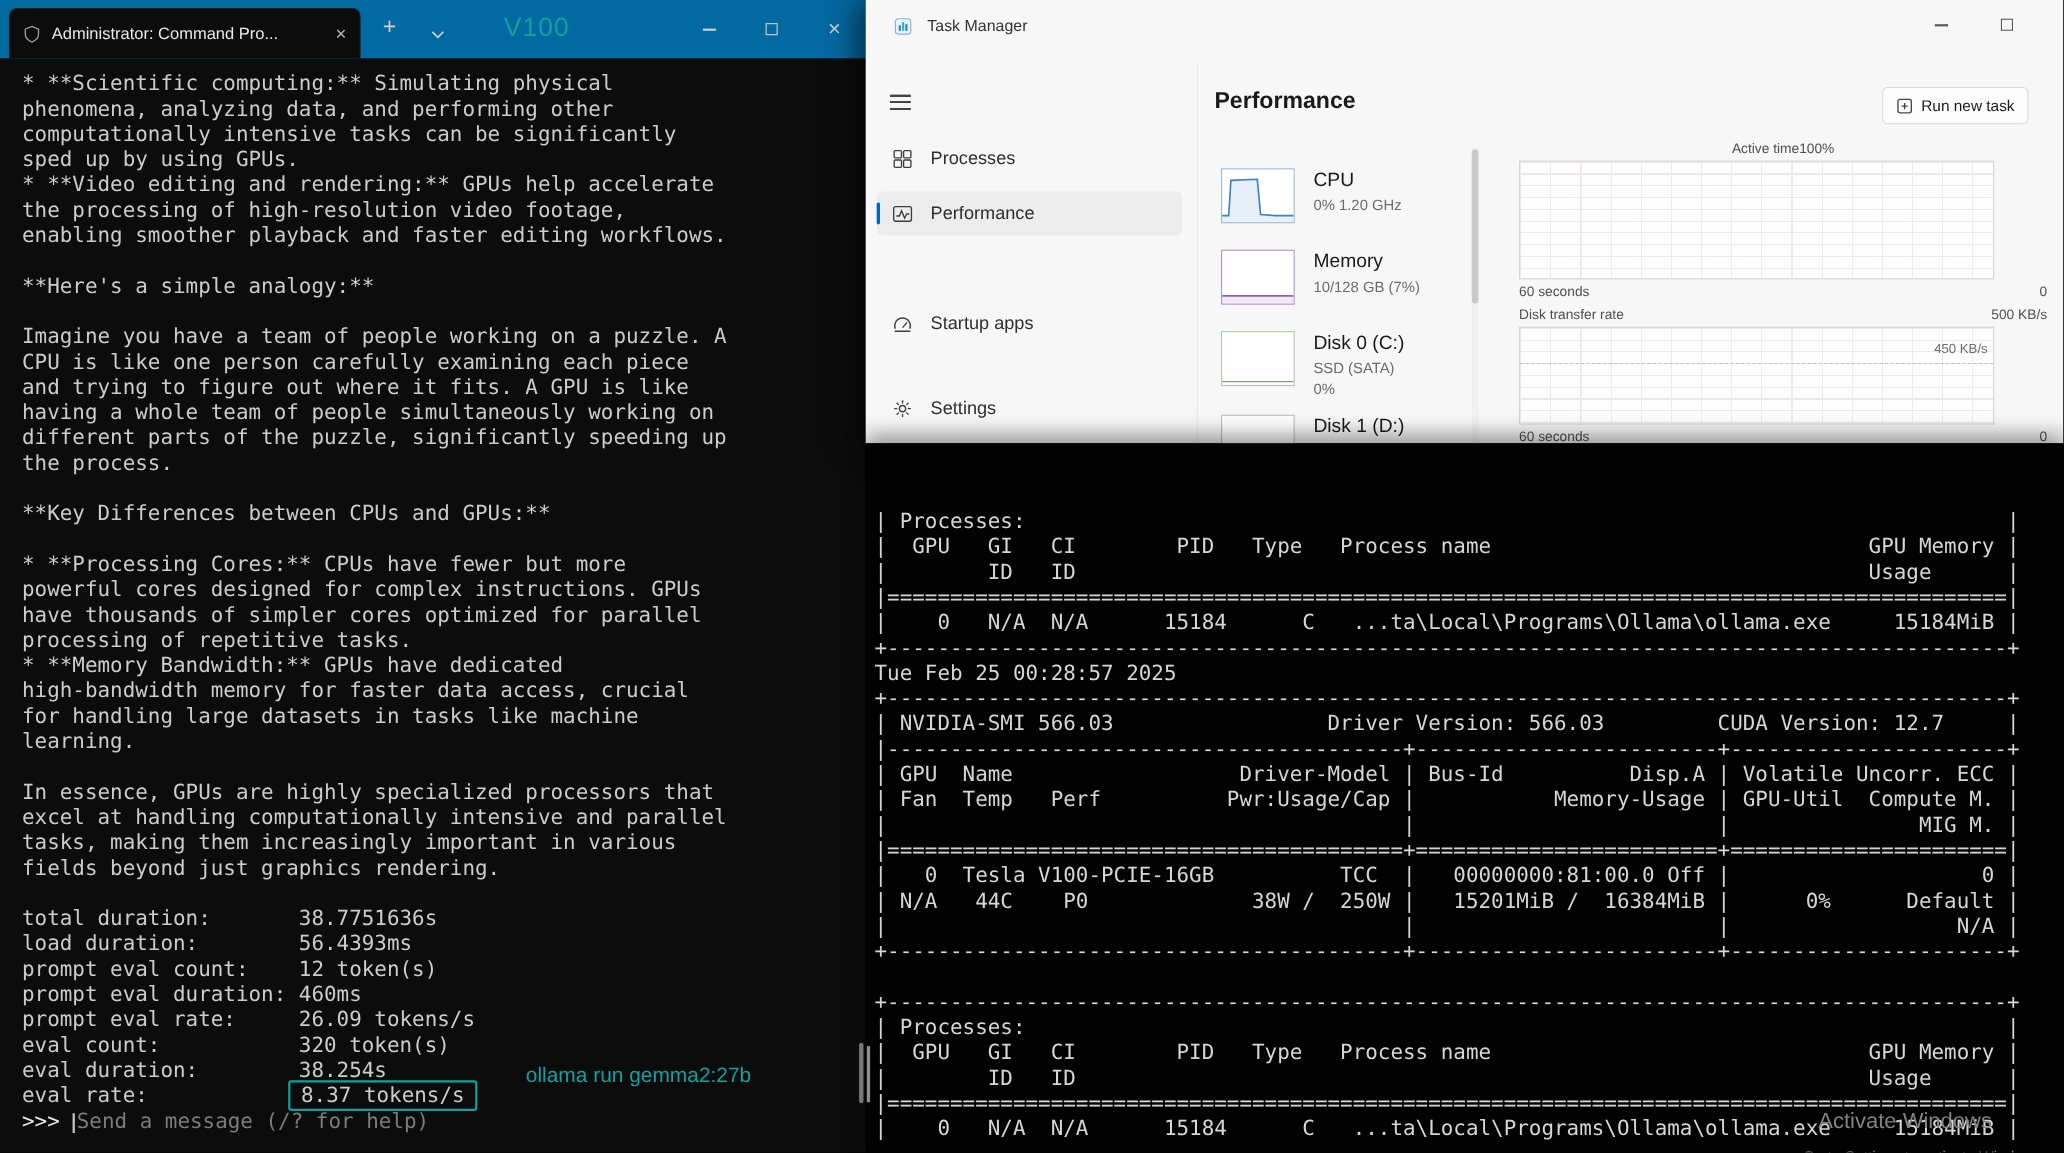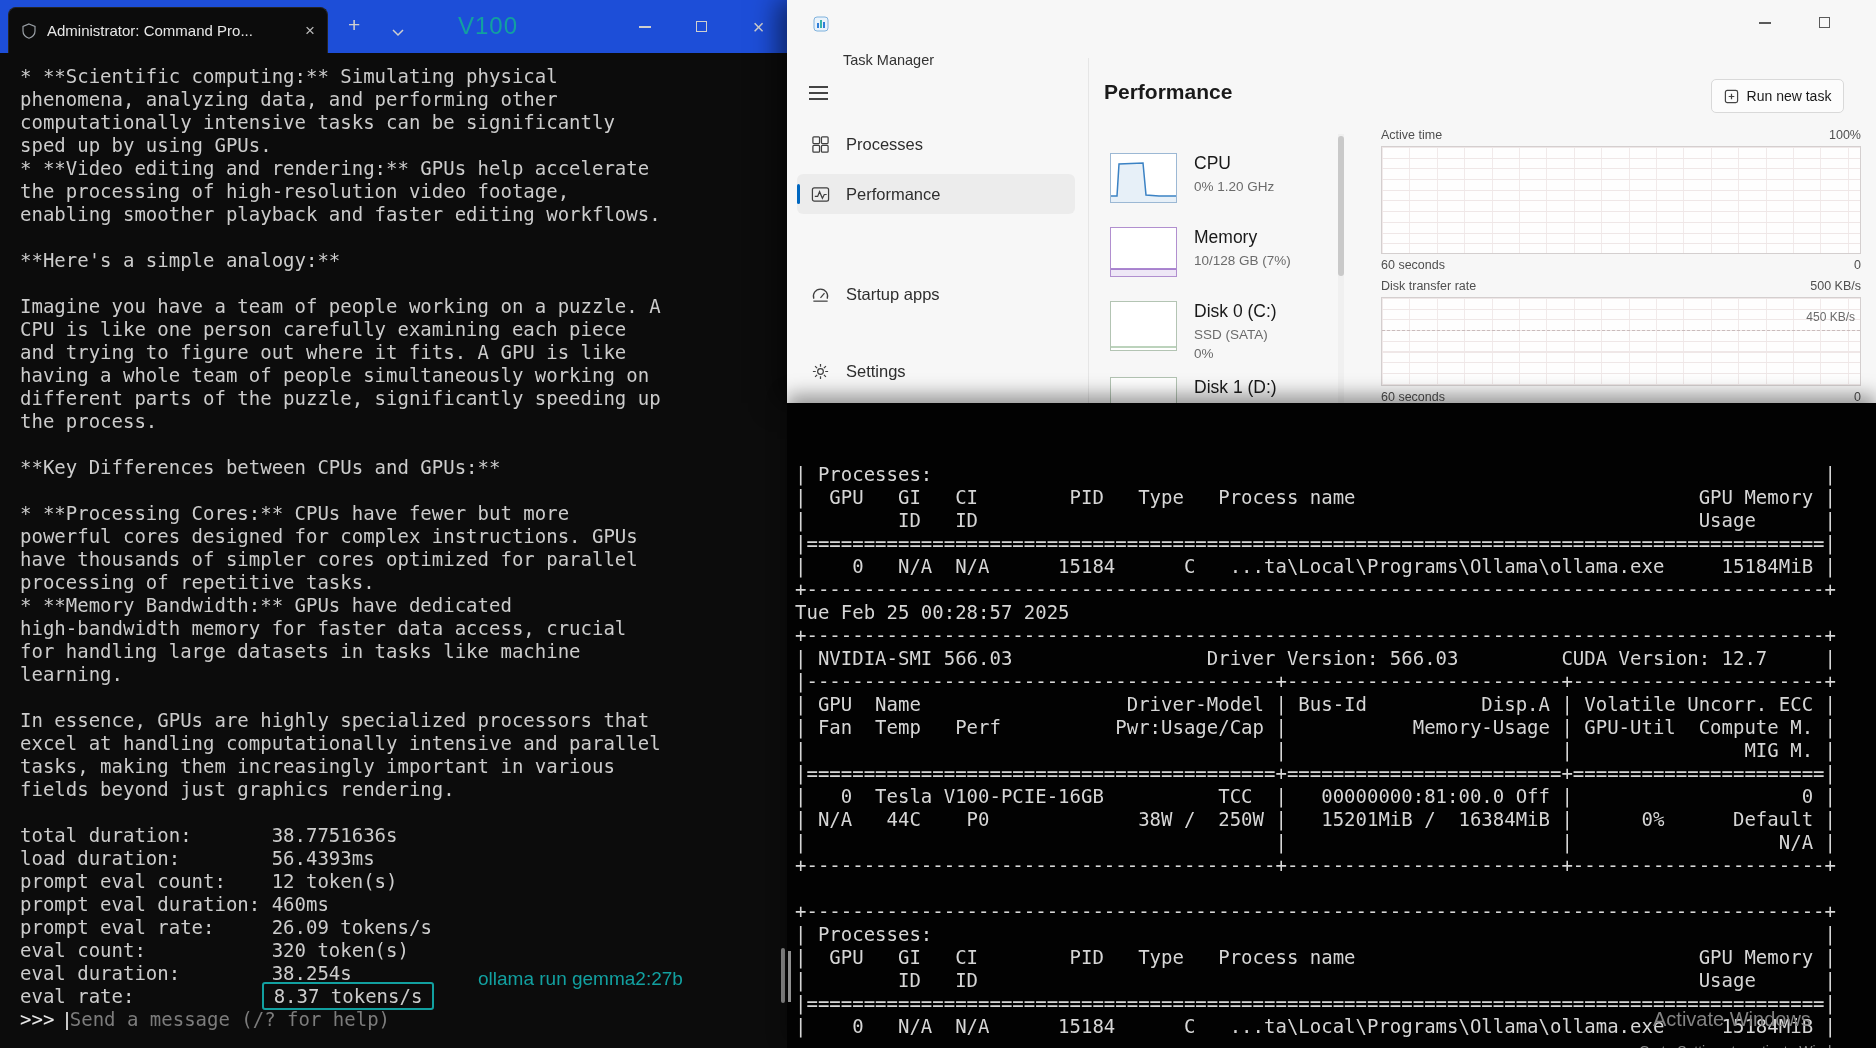--- a/index.html
+++ b/index.html
@@ -8,21 +8,21 @@
     --term-text:#cccccc;
     --tm-bg:#f7f7f7;
     --tm-blue:#0067c0;
   }
   html,body{margin:0;padding:0;background:#000;}
   .screen{position:relative;width:1876px;height:1048px;background:#000;overflow:hidden;
           font-family:"Liberation Sans","DejaVu Sans",sans-serif;}
 
   
   .term-left{position:absolute;left:0;top:0;width:787px;height:1048px;background:var(--term-bg);}
-  .tl-titlebar{position:relative;height:53px;background:#1d4ed8;}
+  .tl-titlebar{position:relative;height:53px;background:#0369a1;}
   .tab{position:absolute;left:8px;top:7px;height:46px;width:320px;display:flex;align-items:center;gap:10px;
        padding:0 12px;box-sizing:border-box;color:#e8e8e8;font-size:15px;background:var(--term-bg);
        border:1px solid #242424;border-bottom:none;border-radius:8px 8px 0 0;}
   .tab-title{white-space:nowrap;overflow:hidden;}
   .tab-close{margin-left:auto;color:#b9b9b9;font-size:17px;line-height:1;cursor:default;}
   .newtab{position:absolute;left:348px;top:14px;color:#cfcfcf;font-size:21px;line-height:1;}
   .tab-chevron{position:absolute;left:392px;top:23px;}
   .tl-controls{position:absolute;right:0;top:0;height:53px;display:flex;}
   .ctl{width:57px;height:53px;display:flex;align-items:center;justify-content:center;color:#d0d0d0;}
   .min-glyph{display:inline-block;width:12px;height:2px;background:#cfcfcf;}
@@ -36,21 +36,21 @@
   .prompt-prefix{color:#e8e8e8;}
   .prompt-placeholder{color:#7c7c7c;}
   .cursor{display:inline-block;width:2px;height:18px;background:#c8c8c8;vertical-align:text-bottom;margin-right:2px;}
   .tl-scroll-thumb{position:absolute;right:2px;top:948px;width:4px;height:55px;background:#8a8a8a;border-radius:2px;}
 
   
   .taskmgr{position:absolute;left:787px;top:0;width:1089px;height:403px;background:var(--tm-bg);
            overflow:hidden;color:#1a1a1a;box-shadow:-10px 0 24px rgba(0,0,0,.5);}
   .tm-titlebar{position:relative;height:48px;}
   .tm-app-icon{position:absolute;left:26px;top:16px;}
-  .tm-title{position:absolute;left:56px;top:16px;font-size:14.5px;color:#333;margin-top:36px;}
+  .tm-title{position:absolute;left:56px;top:16px;font-size:14.5px;color:#333;}
   .tm-ctl{position:absolute;top:14px;color:#5a5a5a;}
   .tm-min{left:972px;top:22px;width:12px;height:2px;background:#5a5a5a;}
   .tm-max{left:1032px;top:17px;width:11px;height:11px;border:1.2px solid #5a5a5a;box-sizing:border-box;}
   .tm-hamburger{position:absolute;left:22px;top:86px;width:19px;height:14px;
     background:linear-gradient(#444 0 2px,transparent 2px 6px,#444 6px 8px,transparent 8px 12px,#444 12px 14px);}
   .tm-item{position:absolute;left:10px;width:278px;height:40px;border-radius:6px;display:flex;align-items:center;
            gap:16px;padding-left:14px;box-sizing:border-box;font-size:16.5px;color:#2e2e2e;}
   .tm-item.selected{background:#ececec;}
   .tm-indicator{position:absolute;left:0;top:10px;width:3px;height:20px;background:var(--tm-blue);border-radius:2px;}
   .tm-divider{position:absolute;left:301px;top:58px;bottom:0;width:1px;background:#e6e6e6;}
@@ -63,28 +63,28 @@
   .thumb-mem{border:1px solid #b18fcf;}
   .thumb-disk{border:1px solid #b3c4b3;}
   .m-text{padding-top:0;}
   .m-title{font-size:17.5px;color:#191919;line-height:21px;}
   .m-sub{font-size:13.5px;color:#6b6b6b;line-height:19px;margin-top:3px;}
   .m-sub2{font-size:13.5px;color:#6b6b6b;line-height:19px;}
   .tm-scroll{position:absolute;left:551px;top:134px;width:6px;height:269px;background:#f0f0f0;}
   .tm-scroll-thumb{position:absolute;left:0;top:2px;width:6px;height:140px;background:#c9c9c9;border-radius:3px;}
   .g-row{position:absolute;left:594px;width:480px;display:flex;justify-content:space-between;
          font-size:12.5px;color:#4f4f4f;}
-  .g-box{position:absolute;left:594px;width:480px;background:#fefefe;border:1px solid #d4cfcf;box-sizing:border-box;
+  .g-box{position:absolute;left:594px;width:432px;background:#fefefe;border:1px solid #d4cfcf;box-sizing:border-box;
     background-image:repeating-linear-gradient(to bottom,#efe7e7 0 1px,transparent 1px 10.7px),
                      repeating-linear-gradient(to right,#f1eaea 0 1px,transparent 1px 27.4px);padding-left:16px;}
   .g-box1{top:146px;height:108px;}
   .g-box2{top:297px;height:89px;}
   .g-marker-label{position:absolute;right:5px;top:12px;font-size:12px;color:#6b6b6b;}
   .g-marker-line{position:absolute;left:0;right:0;top:32px;border-top:1px dashed #c9bcbc;}
-  .g-row1{top:128px;} .g-xrow1{top:258px;} .g-row2{top:279px;} .g-xrow2{top:390px;}
+  .g-row1{top:128px;justify-content:center;} .g-xrow1{top:258px;} .g-row2{top:279px;} .g-xrow2{top:390px;}
 
   
   .term-bottom{position:absolute;left:787px;top:403px;width:1089px;height:645px;background:#020202;
                box-sizing:border-box;padding:14px 3px 0 8px;font-family:"DejaVu Sans Mono","Liberation Mono",monospace;
                font-size:19px;line-height:23px;color:#d6d6d6;white-space:pre;overflow:hidden;
                box-shadow:0 -8px 18px rgba(0,0,0,.4);}
   .tb-scroll-thumb{position:absolute;left:1px;top:548px;width:3px;height:51px;background:#8f8f8f;}
   .watermark{position:absolute;left:866px;top:605px;color:#838383;font-family:"Liberation Sans",sans-serif;
              font-size:20px;white-space:nowrap;}
   .watermark2{position:absolute;left:852px;top:637px;color:#8a8a8a;font-family:"Liberation Sans",sans-serif;

